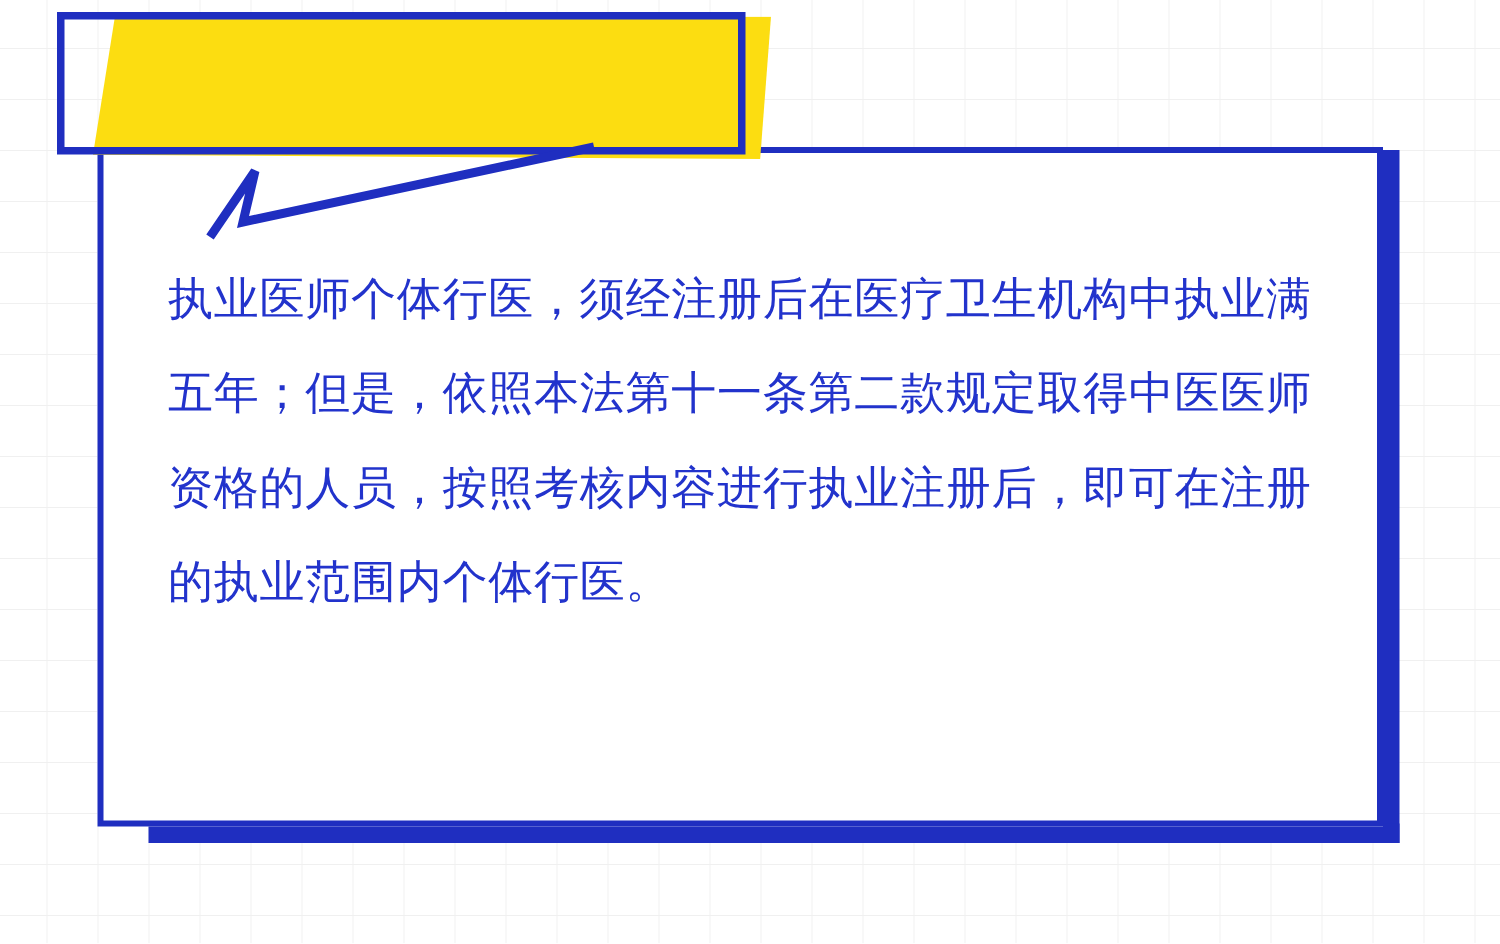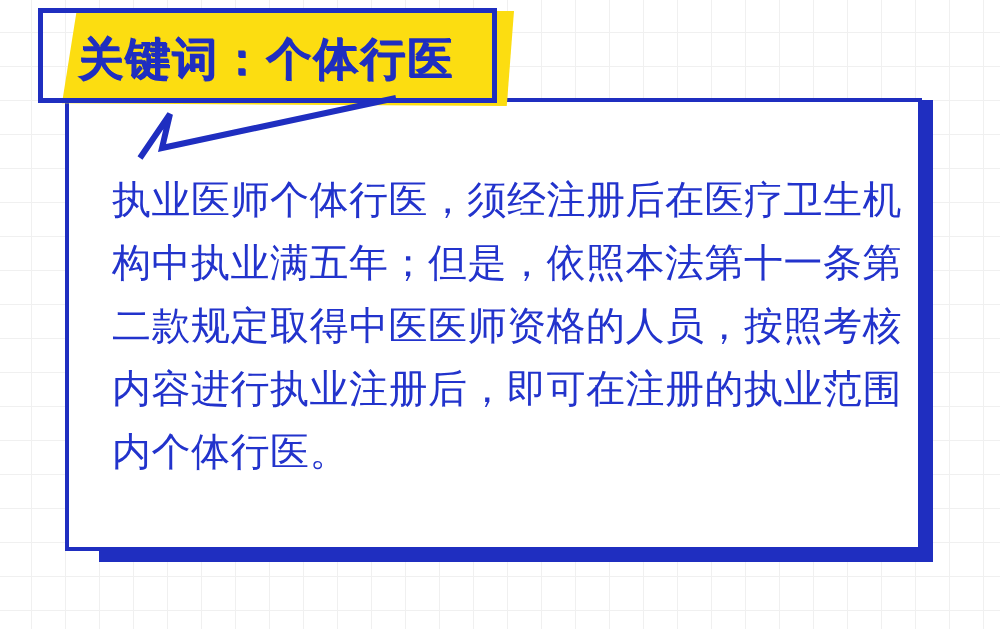--- a/index.html
+++ b/index.html
@@ -64,21 +64,21 @@
     box-sizing: border-box;
   }
 
   
   .body-text {
     position: absolute;
     left: 112px;
     top: 168px;
     width: 790px;
     color: #2233cc;
-    font-size: 39px;
+    font-size: 30px;
     line-height: 63px;
     letter-spacing: 0.5px;
     font-family: "DejaVu Sans", "Liberation Sans", sans-serif;
     white-space: pre-wrap;
     word-break: break-all;
   }
 
   
   .bubble-outline {
     position: absolute;
@@ -145,15 +145,14 @@
 
   <div class="body-text">执业医师个体行医，须经注册后在医疗卫生机构中执业满五年；但是，依照本法第十一条第二款规定取得中医医师资格的人员，按照考核内容进行执业注册后，即可在注册的执业范围内个体行医。</div>
 
   <div class="banner-yellow"></div>
   <div class="bubble-outline"></div>
 
   <svg class="bubble-tail" viewBox="0 0 300 70">
     <polyline points="296,2 62,52 70,18 40,62" fill="none" stroke="#1f2ec0" stroke-width="6" stroke-linejoin="miter" stroke-linecap="butt"></polyline>
   </svg>
 
-  <div class="title-text">关键词：个体行医</div>
 
 </div>
 
 </body></html>

